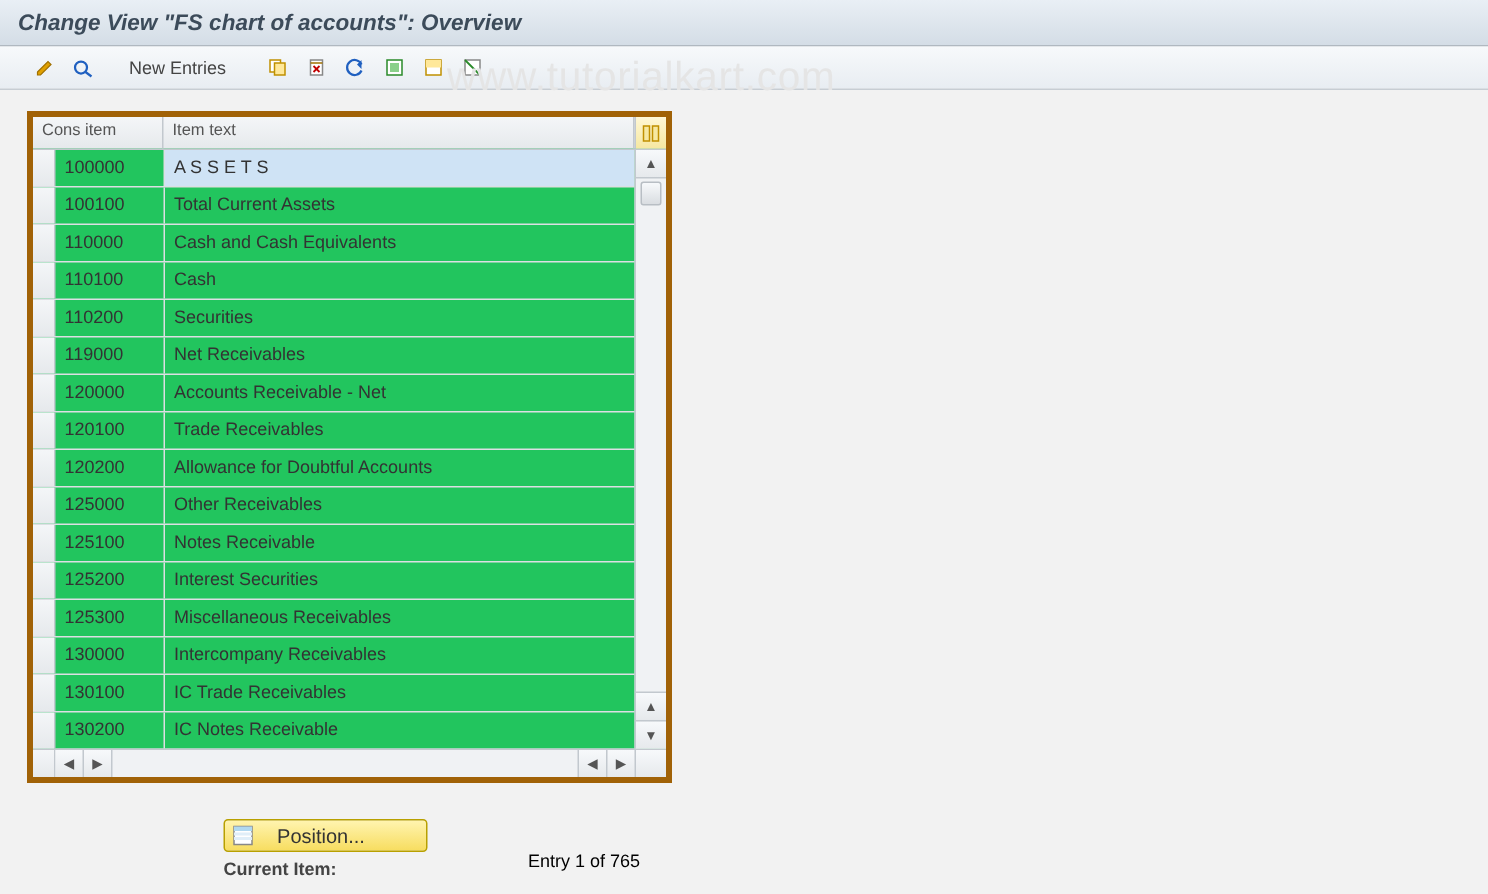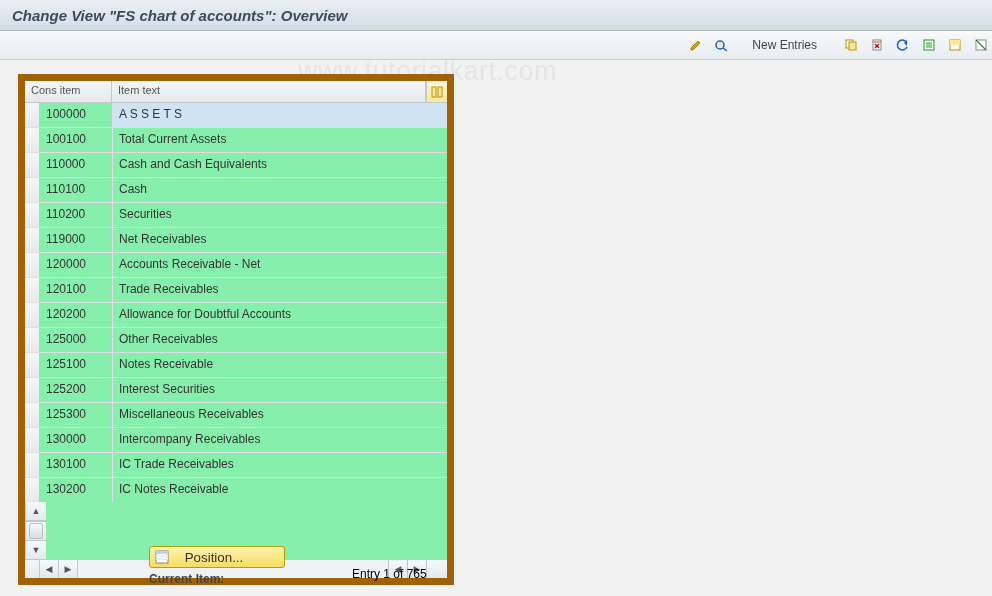--- a/index.html
+++ b/index.html
@@ -31,21 +31,20 @@
 
   
   .toolbar {
     height: 28px;
     background: linear-gradient(to bottom, #f7f9fb 0%, #e8edf2 100%);
     border-bottom: 1px solid #c7cdd3;
     display: flex;
     align-items: center;
     padding-left: 19px;
     gap: 4px;
-    justify-content: flex-end;
   }
   .toolbar .tbtn {
     width: 20px;
     height: 20px;
     display: inline-flex;
     align-items: center;
     justify-content: center;
     border: 1px solid transparent;
     border-radius: 3px;
     cursor: pointer;
@@ -69,22 +68,22 @@
 
   
   .content {
     padding: 14px 18px;
     position: relative;
   }
 
   
   .grid-wrap {
     width: 422px;
-    border: 7px solid #a16207;
-    background: #86efac;
+    border: 4px solid #a16207;
+    background: #22c55e;
     position: relative;
   }
 
   .grid-head {
     display: flex;
     background: linear-gradient(to bottom, #f4f6f8, #e6e9ec);
     border-bottom: 1px solid #c2c8ce;
     height: 21px;
   }
   .col-cons {
@@ -107,21 +106,20 @@
     align-items: center;
     justify-content: center;
     cursor: pointer;
     background: linear-gradient(to bottom, #fff7d6, #f6e8a1);
     border-left: 1px solid #c2c8ce;
   }
 
   .grid-body {
     position: relative;
     display: flex;
-    flex-direction: column;
   }
   .grid-rows {
     flex: 1;
   }
   .grid-row {
     display: flex;
     height: 24px;
     border-bottom: 1px solid #dcdfe3;
   }
   .grid-row:last-child {
@@ -224,21 +222,21 @@
   }
   .hcorner {
     width: 20px;
     border-left: 1px solid #c2c8ce;
     background: linear-gradient(to bottom, #f7f9fb, #e6e9ec);
   }
 
   
   .watermark {
     position: absolute;
-    top: 56px;
+    top: 36px;
     left: 298px;
     font-size: 27px;
     color: #e5e5e5;
     pointer-events: none;
     letter-spacing: 0.5px;
     font-family: Arial, sans-serif;
     z-index: 0;
   }
 
   

